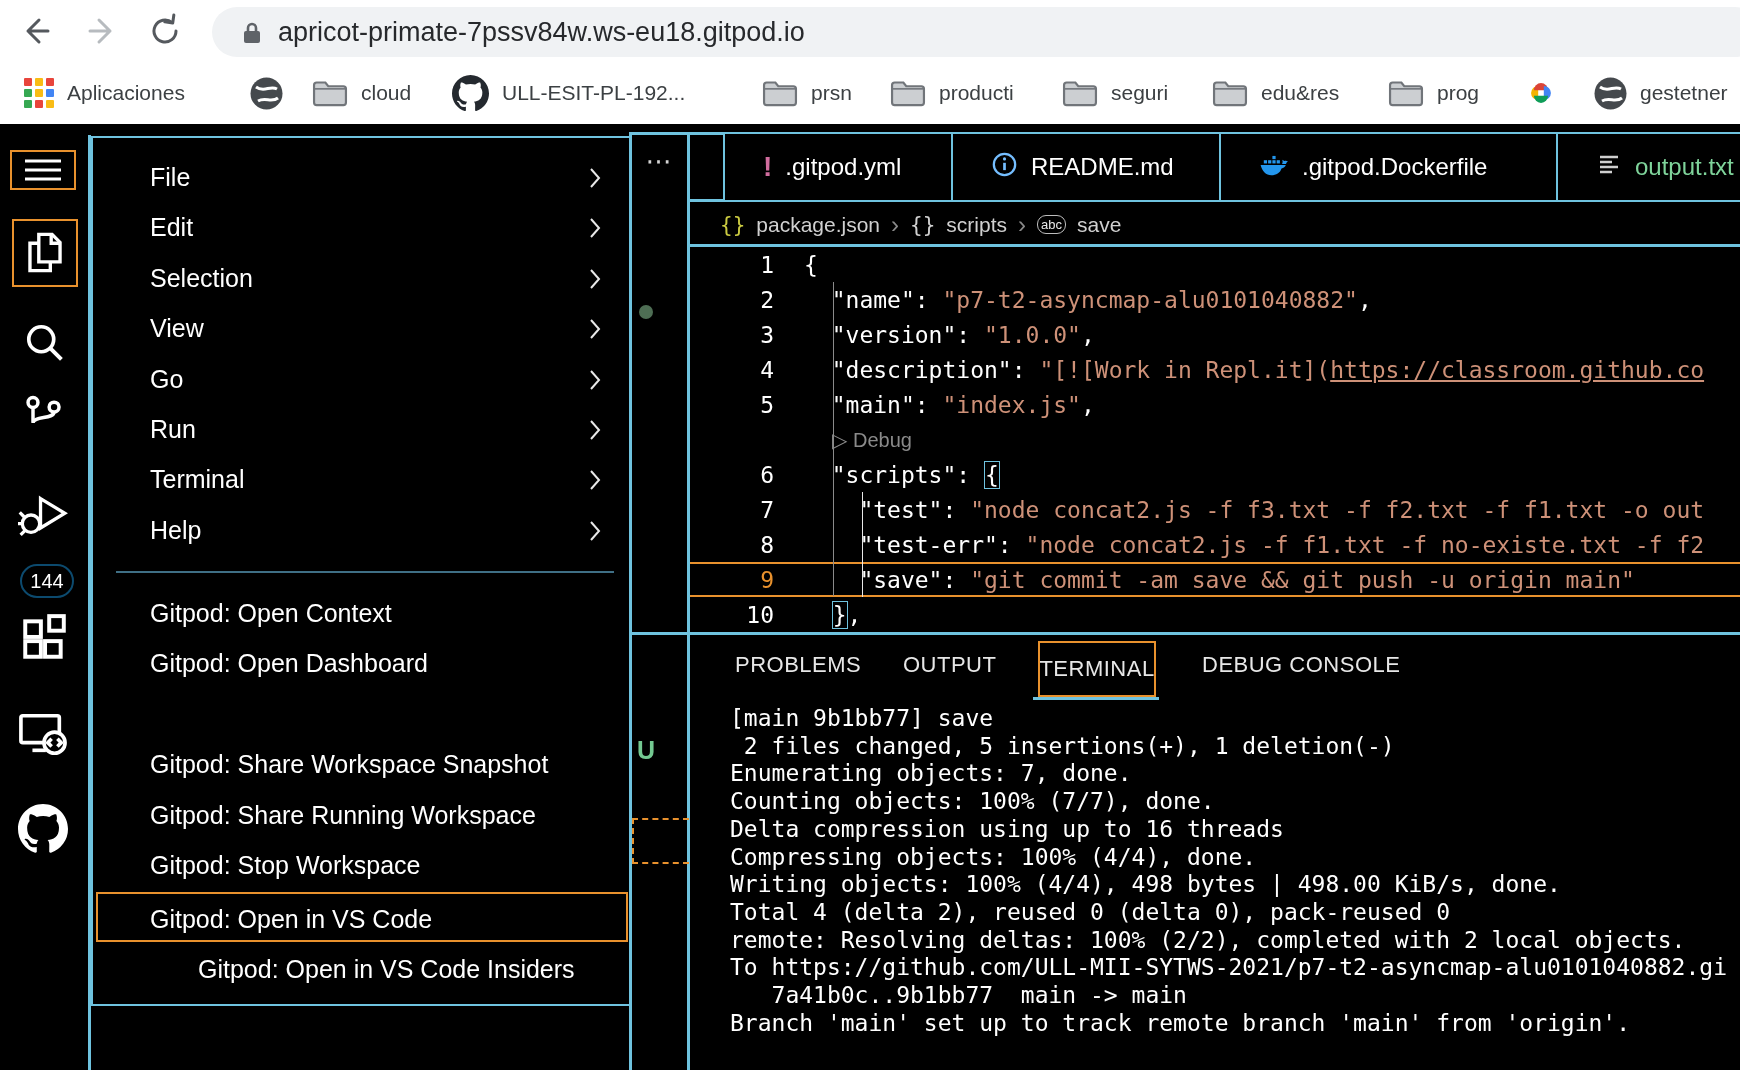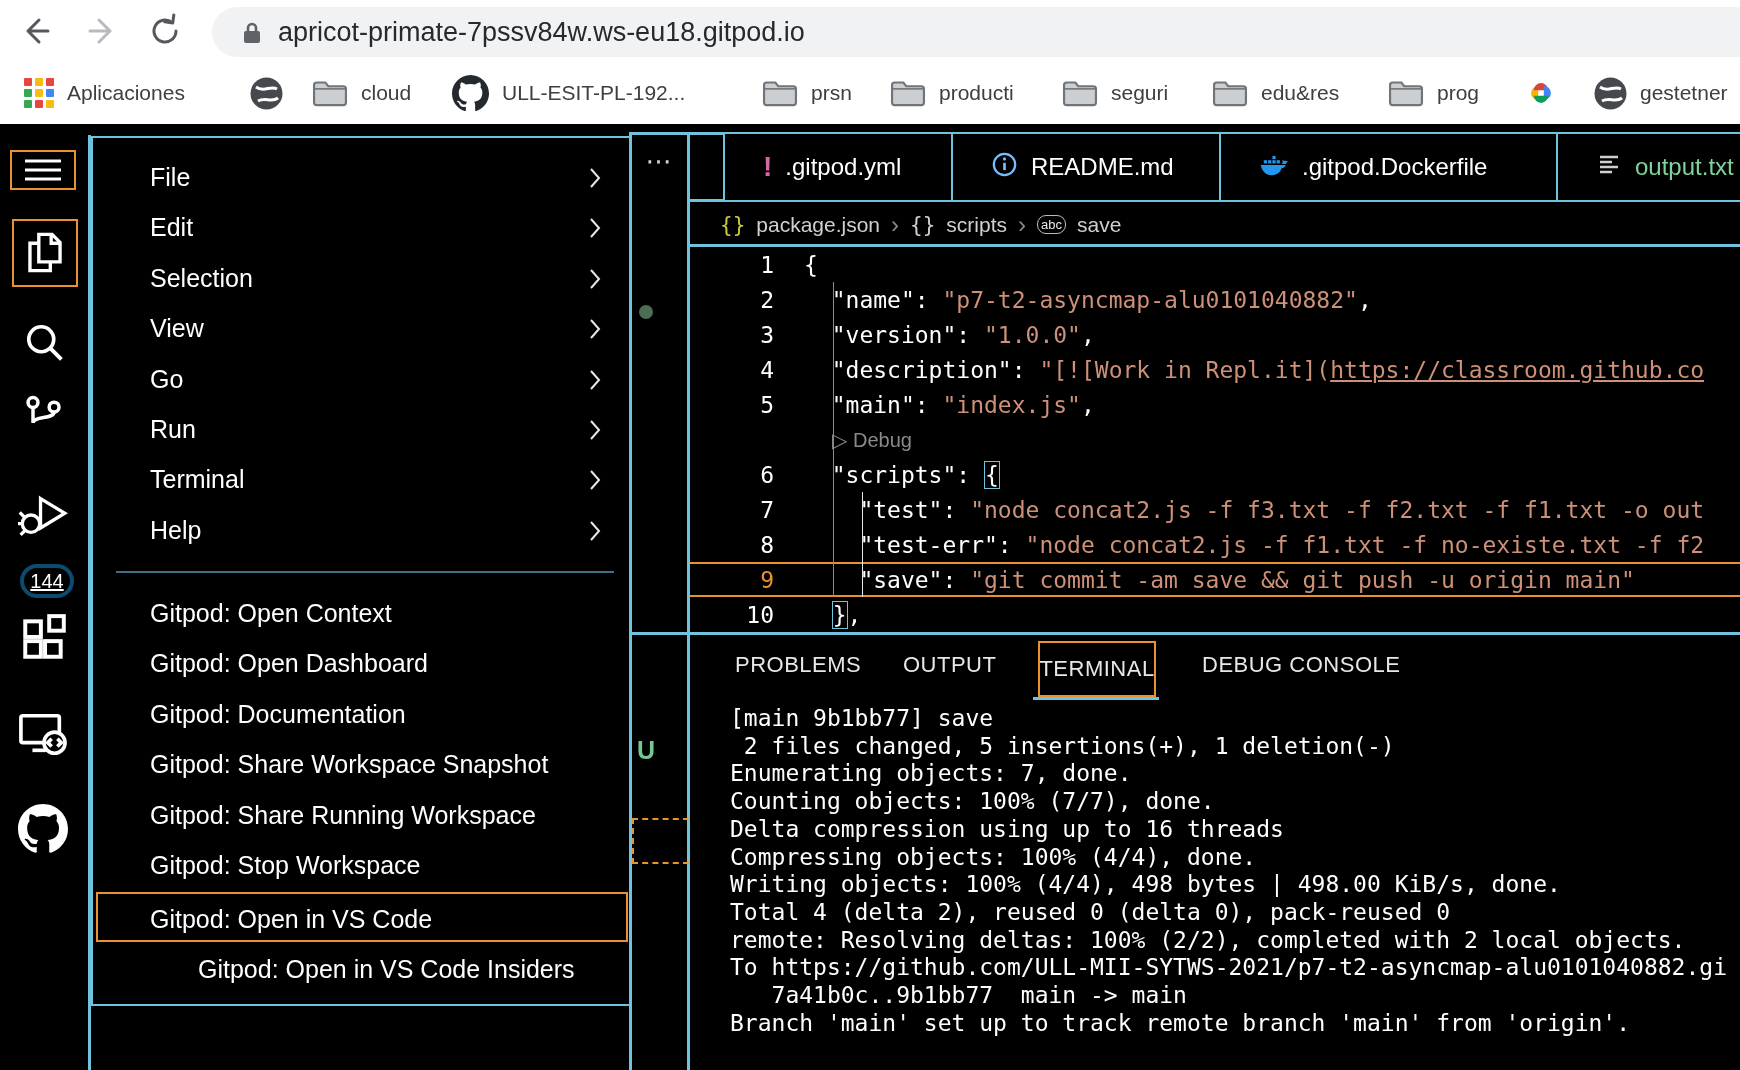--- a/index.html
+++ b/index.html
@@ -19,21 +19,21 @@
   .grid9 i { border-radius:1px; }
   .folder-icon svg, .globe-icon svg, .gh-bm svg, .photos-icon svg { display:block; }
 
   
   .vscode { position:absolute; left:0; top:124px; width:1740px; height:946px; background:#000; }
   .vline, .hline { position:absolute; background:#6FC3DF; }
 
   
   .act-item { position:absolute; display:flex; align-items:center; justify-content:center; }
   .focus-box { border:2px solid #E8912D; }
-  .scm-badge { position:absolute; left:20px; top:440px; width:54px; height:34px; border:4px solid #0c4a6e; border-radius:17px; background:#000; color:#fff; font-size:20px; display:flex; align-items:center; justify-content:center; z-index:3;text-decoration:underline; }
+  .scm-badge { position:absolute; left:20px; top:440px; width:54px; height:34px; border:2px solid #0c4a6e; border-radius:17px; background:#000; color:#fff; font-size:20px; display:flex; align-items:center; justify-content:center; z-index:3; }
 
   
   .menu { position:absolute; left:91px; top:136px; width:540px; height:870px; background:#000; border:2px solid #6FC3DF; z-index:5; }
   .menu-item { position:absolute; left:0; width:100%; height:34px; color:#fff; font-size:25px; display:flex; align-items:center; }
   .menu-item .lbl { margin-left:57px; }
   .menu-chevron { position:absolute; left:492px; }
   .menu-sep { position:absolute; left:23px; top:433px; width:498px; height:2px; background:#3f6f85; }
   .menu-focus { position:absolute; left:3px; top:754px; width:532px; height:50px; border:2px solid #E8912D; }
 
   
@@ -470,23 +470,20 @@
       </svg>
 
     <div class="menu-sep"></div>
 
     <div class="menu-item" style="top:458px;">
         <span class="lbl">Gitpod: Open Context</span>
       </div>
     <div class="menu-item" style="top:508px;">
         <span class="lbl">Gitpod: Open Dashboard</span>
       </div>
-    <div class="menu-item" style="top:559px;">
-        <span class="lbl">Gitpod: Documentation</span>
-      </div>
     <div class="menu-item" style="top:609px;">
         <span class="lbl">Gitpod: Share Workspace Snapshot</span>
       </div>
     <div class="menu-item" style="top:660px;">
         <span class="lbl">Gitpod: Share Running Workspace</span>
       </div>
     <div class="menu-item" style="top:710px;">
         <span class="lbl">Gitpod: Stop Workspace</span>
       </div>
     <div class="menu-item" style="top:764px;">

